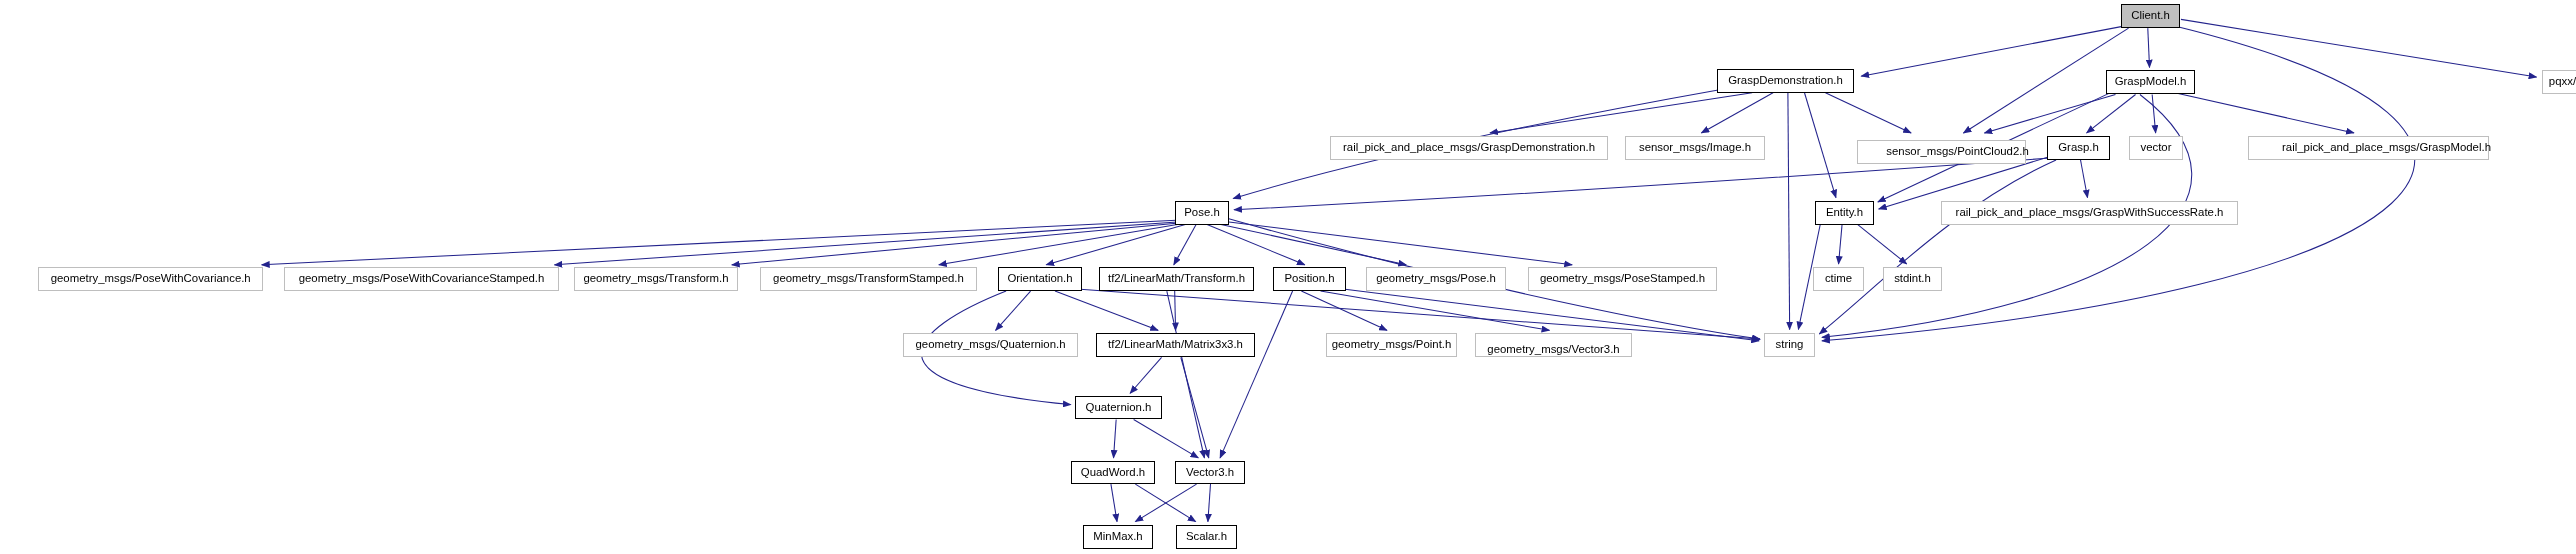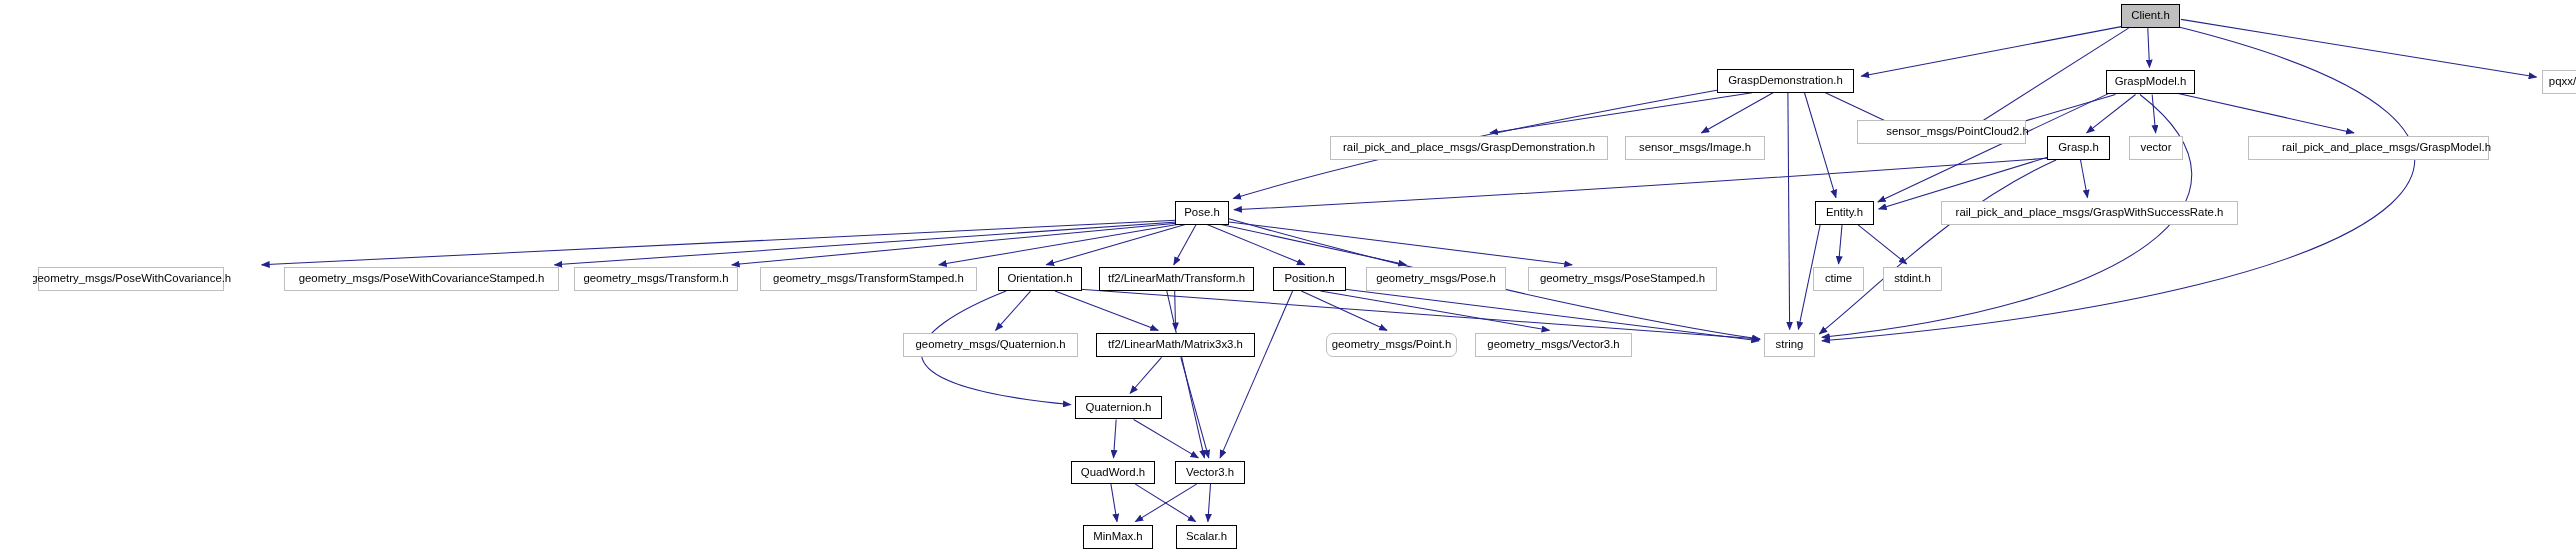--- a/index.html
+++ b/index.html
@@ -92,42 +92,42 @@
       </div>
       <div class="node ext" style="left: 2509px; top: 70px; width: 65px; height: 23.6px;">
         <span>pqxx/pqxx</span>
       </div>
       <div class="node ext" style="left: 1297px; top: 136px; width: 278px; height: 23.6px;">
         <span>rail_pick_and_place_msgs/GraspDemonstration.h</span>
       </div>
       <div class="node ext" style="left: 1592px; top: 136px; width: 140px; height: 23.6px;">
         <span>sensor_msgs/Image.h</span>
       </div>
-      <div class="node ext" style="left: 1824px; top: 120px; width: 169px; height: 23.6px; padding-left: 32px;">
+      <div class="node ext" style="left: 1824px; top: 140px; width: 169px; height: 23.6px; padding-left: 32px;">
         <span>sensor_msgs/PointCloud2.h</span>
       </div>
       <div class="node doc bold" style="left: 2014px; top: 136px; width: 63px; height: 23.6px; justify-content: center;">
         <span>Grasp.h</span>
       </div>
       <div class="node ext" style="left: 2096px; top: 136px; width: 54px; height: 23.6px;">
         <span>vector</span>
       </div>
       <div class="node ext" style="left: 2215px; top: 136px; width: 241px; height: 23.6px; padding-left: 36px;">
         <span>rail_pick_and_place_msgs/GraspModel.h</span>
       </div>
       <div class="node doc" style="left: 1142px; top: 201px; width: 54px; height: 23.6px;">
         <span>Pose.h</span>
       </div>
       <div class="node doc bold" style="left: 1782px; top: 201px; width: 59px; height: 23.6px; text-align: right;">
         <span>Entity.h</span>
       </div>
       <div class="node ext" style="left: 1908px; top: 201px; width: 297px; height: 23.6px;">
         <span>rail_pick_and_place_msgs/GraspWithSuccessRate.h</span>
       </div>
-      <div class="node ext" style="left: 5.2px; top: 267px; width: 186px; height: 23.6px;">
+      <div class="node ext" style="left: 5.2px; top: 267px; width: 225px; height: 23.6px;">
         <span>geometry_msgs/PoseWithCovariance.h</span>
       </div>
       <div class="node ext" style="left: 251px; top: 267px; width: 275px; height: 23.6px;">
         <span>geometry_msgs/PoseWithCovarianceStamped.h</span>
       </div>
       <div class="node ext" style="left: 541px; top: 267px; width: 164px; height: 23.6px;">
         <span>geometry_msgs/Transform.h</span>
       </div>
       <div class="node ext" style="left: 727px; top: 267px; width: 217px; height: 23.6px; text-align: center;">
         <span>geometry_msgs/TransformStamped.h</span>
@@ -152,24 +152,24 @@
       </div>
       <div class="node ext" style="left: 1850px; top: 267px; width: 59px; height: 23.6px;">
         <span>stdint.h</span>
       </div>
       <div class="node ext" style="left: 870px; top: 333px; width: 175px; height: 23.6px;">
         <span>geometry_msgs/Quaternion.h</span>
       </div>
       <div class="node doc bold" style="left: 1063px; top: 333px; width: 159px; height: 23.6px;">
         <span>tf2/LinearMath/Matrix3x3.h</span>
       </div>
-      <div class="node ext" style="left: 1293px; top: 333px; width: 131px; height: 23.6px; border-radius: 7px;">
+      <div class="node ext" style="left: 1293px; top: 333px; width: 131px; height: 23.6px;">
         <span>geometry_msgs/Point.h</span>
       </div>
-      <div class="node ext" style="left: 1442px; top: 333px; width: 157px; height: 23.6px;">
+      <div class="node ext" style="left: 1442px; top: 333px; width: 157px; height: 23.6px; align-items: flex-end;">
         <span>geometry_msgs/Vector3.h</span>
       </div>
       <div class="node ext" style="left: 1731px; top: 333px; width: 51px; height: 23.6px;">
         <span>string</span>
       </div>
       <div class="node doc bold" style="left: 1042px; top: 396px; width: 87px; height: 23px;">
         <span>Quaternion.h</span>
       </div>
       <div class="node doc bold" style="left: 1038px; top: 461px; width: 84px; height: 23px;">
         <span>QuadWord.h</span>

